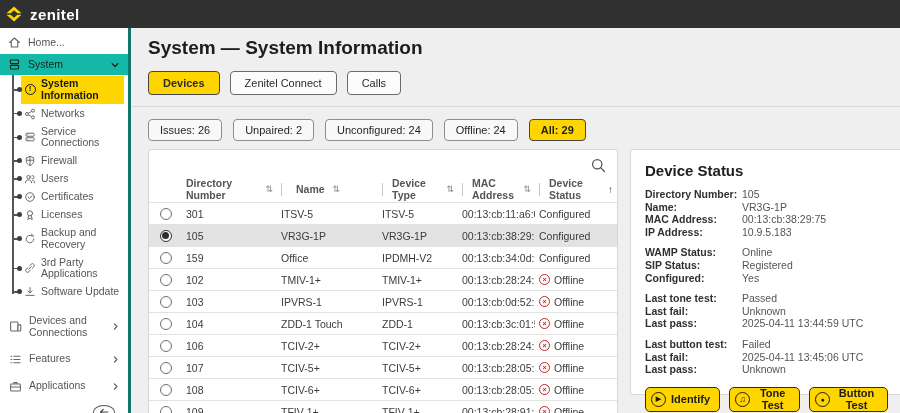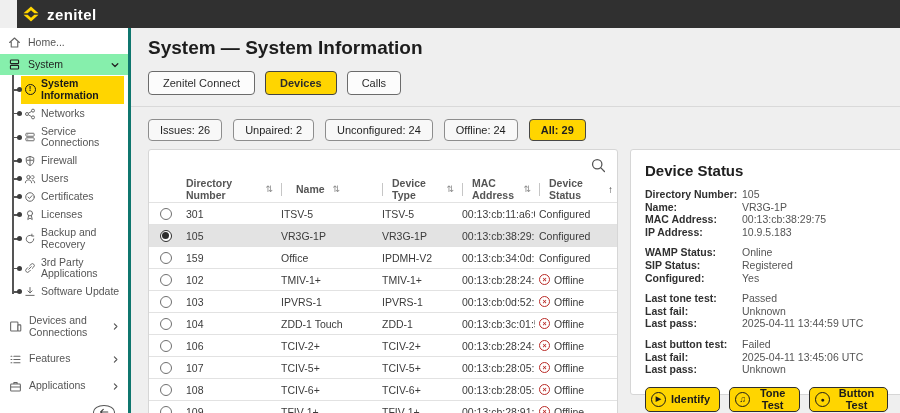--- a/index.html
+++ b/index.html
@@ -1,31 +1,31 @@
 <!DOCTYPE html>
 <html><head>
 <meta charset="utf-8">
 <style>
   * { margin:0; padding:0; box-sizing:border-box; }
   html,body { width:900px; height:413px; overflow:hidden; }
   body { font-family:"Liberation Sans", sans-serif; background:#efefef; color:#333; }
 
   
-  .topbar { height:28px; background:#303030; display:flex; align-items:center; gap:7px; padding-left:5px;margin-left:17px; }
+  .topbar { height:28px; background:#303030; display:flex; align-items:center; gap:7px; padding-left:5px; }
   .brand { color:#ffffff; font-size:15px; font-weight:700; letter-spacing:.4px; }
 
   
   .shell { display:flex; height:385px; }
 
   
   .sidebar { width:131px; flex:none; background:#ffffff; border-right:3px solid #0f766e; padding-top:3px;
              font-size:10.5px; color:#555; display:flex; flex-direction:column; overflow:hidden; }
   .side-row { display:flex; align-items:center; gap:7px; padding:5px 8px; line-height:1.15; }
   .side-ic { width:13px; height:13px; flex:none; display:flex; align-items:center; justify-content:center; color:#666; }
-  .row-system { background:#86efac; color:#1f1f1f; font-weight:500; padding:4px 8px; }
+  .row-system { background:#14b8a6; color:#1f1f1f; font-weight:500; padding:4px 8px; }
   .row-system .side-ic { color:#222; }
   .chev-end { margin-left:auto; color:#222; display:flex; }
 
   .tree { position:relative; }
   .tree::before { content:''; position:absolute; left:12px; top:0; bottom:7px; width:1.5px; background:#555; }
   .tree-item { display:flex; align-items:center; margin-left:12px; padding:1px 4px 1px 0; }
   .tick { width:8px; height:1.5px; background:#555; flex:none; position:relative; margin-right:1px; }
   .tick::after { content:''; position:absolute; right:-2px; top:-2px; width:5px; height:5px; border-radius:50%; background:#3d3d3d; }
   .tree-body { display:flex; align-items:center; gap:5px; padding:2px 3px; flex:1; line-height:1.12; }
   .tree-body .side-ic { width:12px; height:12px; }
@@ -303,22 +303,22 @@
       <svg class="sic" width="12" height="12" viewBox="0 0 16 16" fill="none" stroke="currentColor" stroke-width="1.6" stroke-linecap="round" stroke-linejoin="round">
           <path d="M13 8 H3.5 M7 4.5 L3.5 8 L7 11.5"></path>
         </svg>
     </div>
   </aside>
 
   <main class="content">
     <h1>System — System Information</h1>
 
     <div class="tabs">
+      <button class="tab active">Devices</button>
       <button class="tab">Zenitel Connect</button>
-      <button class="tab active">Devices</button>
       <button class="tab">Calls</button>
     </div>
 
     <div class="hr"></div>
 
     <div class="filters">
       <button class="filter">Issues: 26</button>
       <button class="filter">Unpaired: 2</button>
       <button class="filter">Unconfigured: 24</button>
       <button class="filter">Offline: 24</button>

